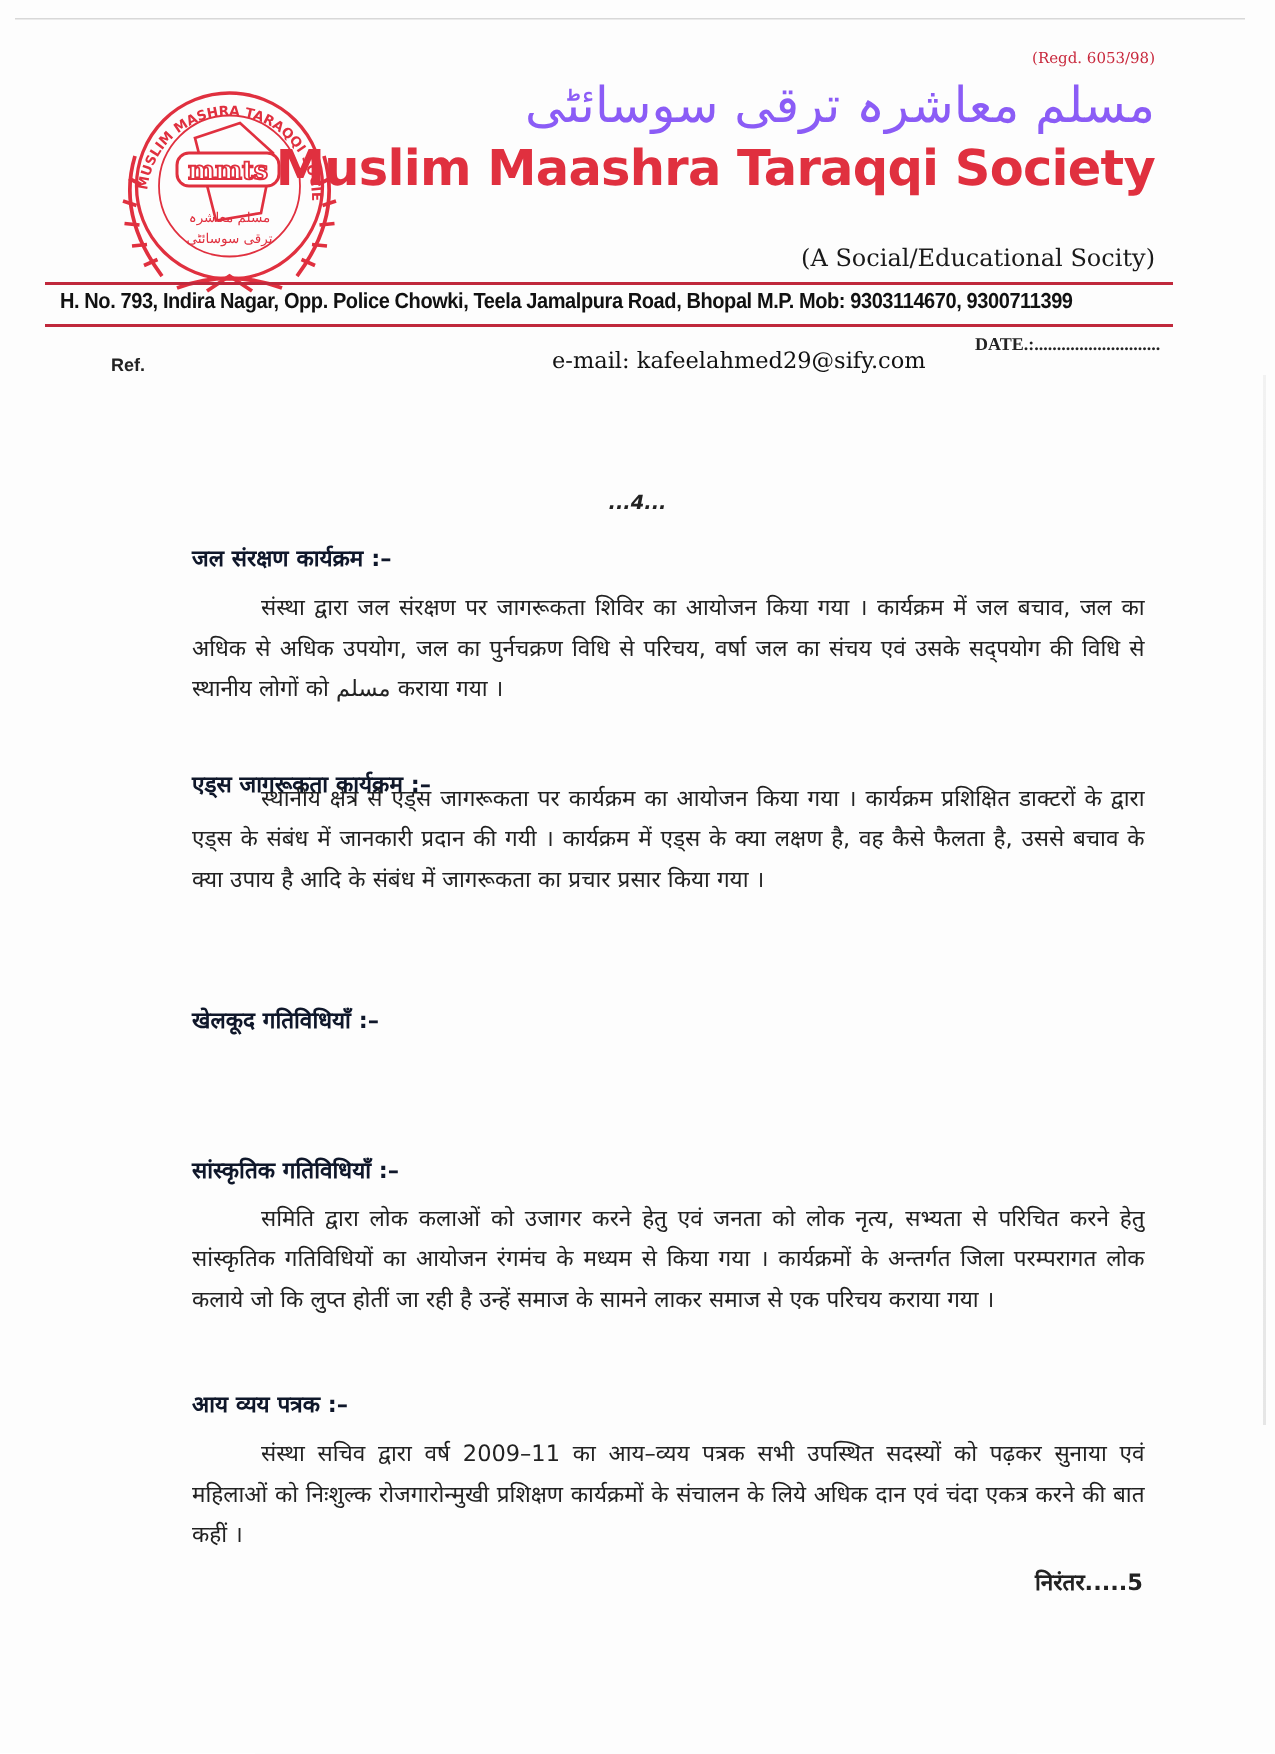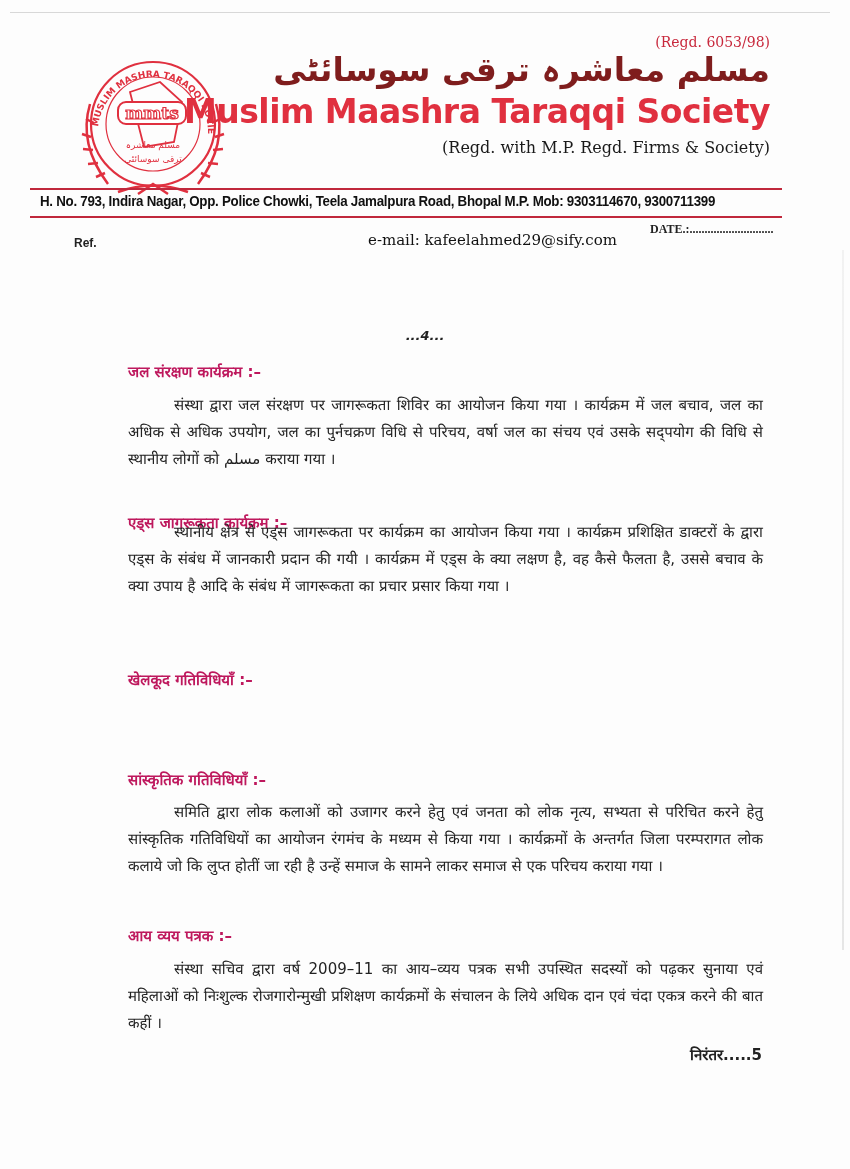--- a/index.html
+++ b/index.html
@@ -1,33 +1,33 @@
 <!DOCTYPE html>
 <html><head>
 <meta charset="utf-8">
 <style>
   html, body { margin:0; padding:0; background:#ffffff; }
   body { width:850px; height:1169px; position:relative; overflow:hidden; font-family:"DejaVu Sans", sans-serif; color:#1a1a1a; }
   .page { position:absolute; left:0; top:0; width:850px; height:1169px; background:#fdfdfd; }
   .top-rule { position:absolute; left:10px; top:12px; width:820px; height:1px; background:#d8d8d8; }
   .logo { position:absolute; left:68px; top:44px; width:170px; height:160px; }
-  .regd-no { position:absolute; right:80px; top:34px; font-family:"DejaVu Serif", serif; font-size:14px; color:#c8283c; }
-  .urdu-title { position:absolute; right:80px; top:50px; font-family:"DejaVu Sans", sans-serif; font-size:33px; font-weight:bold; color:#7f1d1d; direction:rtl; }
+  .regd-no { position:absolute; right:80px; top:34px; font-family:"DejaVu Serif", serif; font-size:10px; color:#c8283c; }
+  .urdu-title { position:absolute; right:80px; top:50px; font-family:"DejaVu Sans", sans-serif; font-size:33px; font-weight:normal; color:#8b5cf6; direction:rtl; }
   .eng-title { position:absolute; right:80px; top:92px; font-family:"DejaVu Sans", sans-serif; font-size:33px; font-weight:bold; color:#e0303f; letter-spacing:-0.5px;text-align:center; }
   .sub1 { position:absolute; right:80px; top:138px; font-family:"DejaVu Serif", serif; font-size:16px; color:#1a1a1a; }
   .sub2 { position:absolute; right:80px; top:162px; font-family:"DejaVu Serif", serif; font-size:16px; color:#1a1a1a; }
   .rule-red { position:absolute; left:30px; width:752px; height:2px; background:#c0283c; }
   .rule1 { top:188px; }
   .rule2 { top:216px; }
   .address { position:absolute; left:40px; top:193px; width:740px; font-family:"Liberation Sans", sans-serif; font-size:14.5px; font-weight:bold; color:#111; letter-spacing:-0.3px; transform:scaleX(0.92); transform-origin:left; white-space:nowrap; }
   .ref { position:absolute; left:74px; top:236px; font-family:"Liberation Sans", sans-serif; font-size:12px; font-weight:bold; color:#222;text-align:center; }
   .email { position:absolute; left:368px; top:231px; font-family:"DejaVu Serif", serif; font-size:15px; color:#111; }
   .date { position:absolute; left:650px; top:222px; font-family:Liberation Serif, serif; font-size:12px; font-weight:bold; color:#222; }
   .page-num { position:absolute; left:0; width:850px; top:328px; text-align:center; font-size:13px; font-style:italic; font-weight:bold; color:#222; }
-  .section-head { position:absolute; left:128px; font-size:15px; font-weight:bold; color:#be185d; }
+  .section-head { position:absolute; left:128px; font-size:15px; font-weight:bold; color:#0f172a; }
   .para { position:absolute; left:128px; width:635px; font-size:15px; line-height:27px; color:#222; text-align:justify; text-indent:46px; }
   .cont { position:absolute; right:88px; top:1044px; font-size:15px; font-weight:bold; color:#222; }
   .right-edge { position:absolute; right:6px; top:250px; width:2px; height:700px; background:linear-gradient(#f2f2f2, #e6e6e6); }
 </style>
 </head>
 <body>
 
 <div class="page">
   <div class="top-rule"></div>
   <div class="right-edge"></div>
@@ -54,21 +54,21 @@
     <path d="M 62 48 l 30 -10 l 22 20 l -8 40 l -30 5 z" fill="none" stroke="#e0303f" stroke-width="1.8"></path>
     <rect x="50" y="58" width="68" height="22" rx="8" fill="#fff" stroke="#e0303f" stroke-width="2"></rect>
     <text x="84" y="75" text-anchor="middle" font-family="DejaVu Serif, serif" font-size="17" font-weight="bold" fill="#fff" stroke="#e0303f" stroke-width="1.2">mmts</text>
     <text x="85" y="104" text-anchor="middle" font-family="DejaVu Sans, sans-serif" font-size="9" fill="#e0303f">مسلم معاشرہ</text>
     <text x="85" y="118" text-anchor="middle" font-family="DejaVu Sans, sans-serif" font-size="9" fill="#e0303f">ترقی سوسائٹی</text>
   </svg>
 
   <div class="regd-no">(Regd. 6053/98)</div>
   <div class="urdu-title">مسلم معاشرہ ترقی سوسائٹی</div>
   <div class="eng-title">Muslim Maashra Taraqqi Society</div>
-  <div class="sub1">(Regd. with M.P. Regd. Firms &amp; Society)</div>
+  <div class="sub2">(A Social/Educational Socity)</div>
 
   <div class="rule-red rule1"></div>
   <div class="address">H. No. 793, Indira Nagar, Opp. Police Chowki, Teela Jamalpura Road, Bhopal M.P. Mob: 9303114670, 9300711399</div>
   <div class="rule-red rule2"></div>
 
   <div class="ref">Ref.</div>
   <div class="email">e-mail: kafeelahmed29@sify.com</div>
   <div class="date">DATE.:............................</div>
 
   <div class="page-num">...4...</div>

